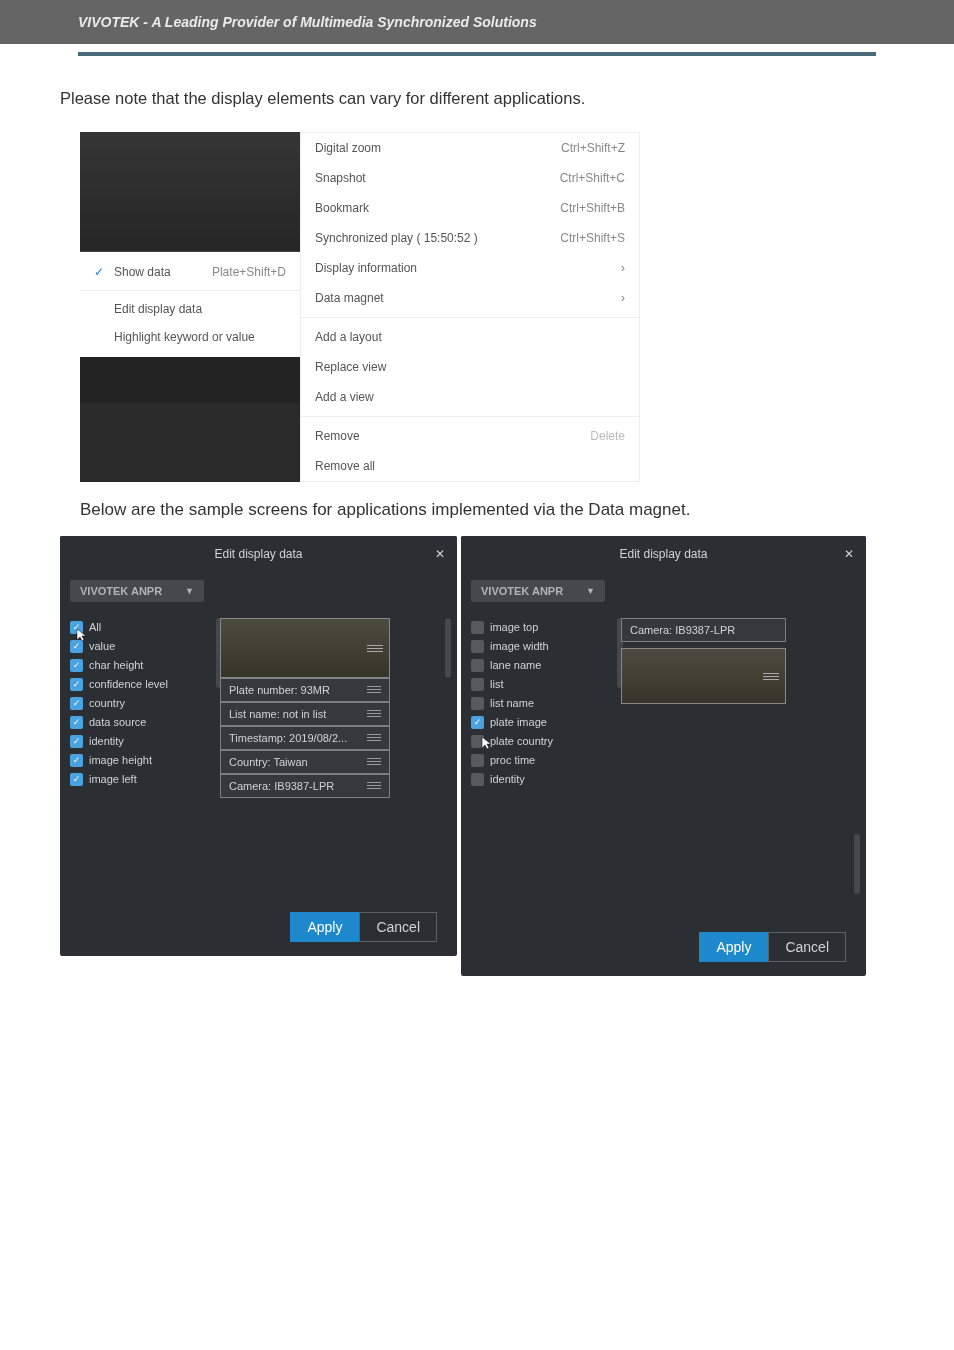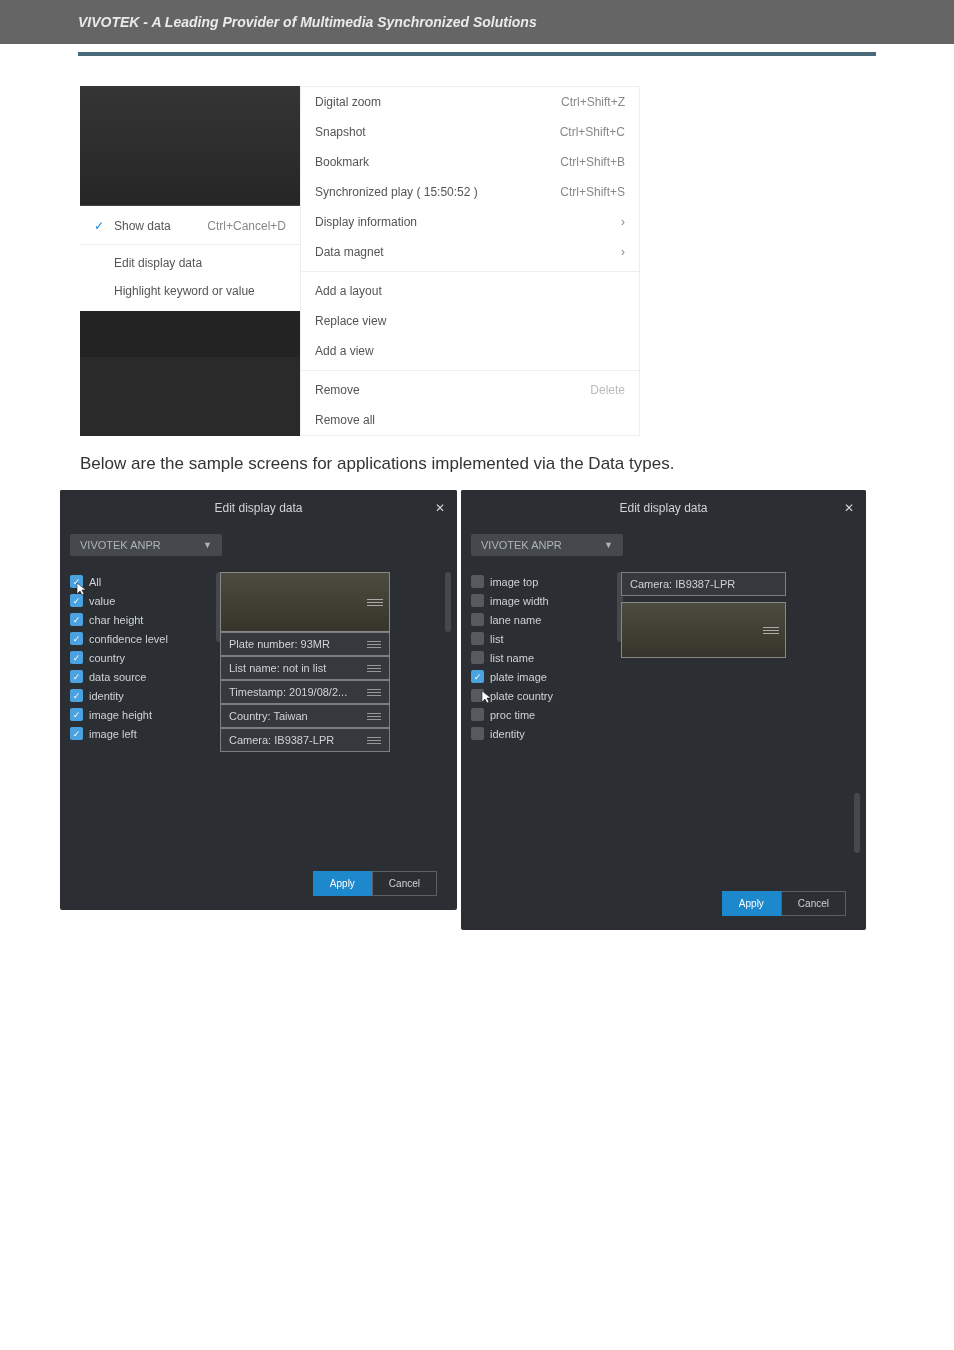--- a/index.html
+++ b/index.html
@@ -27,61 +27,62 @@
   .s1-r-sep { border-top: 1px solid #eee; margin: 4px 0; }
   
   .shot2 { display: flex; gap: 0; margin-top: 8px; }
   .dlg { background: #2b2f33; color: #ddd; font-size: 11px; border-radius: 2px; overflow: hidden; }
   .dlgA { width: 397px; height: 420px; }
   .dlgB { width: 405px; height: 440px; margin-left: 4px; }
   .dlg-titlebar { display: flex; align-items: center; justify-content: center; height: 36px; background: #2b2f33; position: relative; }
   .dlg-title { color: #cfd3d6; font-size: 12px; }
   .dlg-close { position: absolute; right: 12px; color: #cfd3d6; font-size: 12px; }
   .dlg-body { display: flex; padding: 8px 10px 0 10px; height: calc(100% - 36px); flex-direction: column; }
-  .dlg-drop { display: inline-flex; align-items: center; background: #45494d; color: #aeb4b9; padding: 5px 10px; font-size: 11px; border-radius: 2px; margin-bottom: 16px; width: 152px; justify-content: space-between; }
+  .dlg-drop { display: inline-flex; align-items: center; background: #45494d; color: #aeb4b9; padding: 5px 10px; font-size: 11px; border-radius: 2px; margin-bottom: 16px; width: 134px; justify-content: space-between; font-weight: bold; }
   .dlg-drop .tri { font-size: 9px; }
   .dlg-mid { display: flex; gap: 10px; flex: 1; }
   .dlg-list { width: 140px; }
   .dlg-list-row { display: flex; align-items: center; gap: 6px; padding: 3px 0; color: #cfd3d6; font-size: 11px; }
   .cbox { width: 13px; height: 13px; border-radius: 2px; display: inline-flex; align-items: center; justify-content: center; font-size: 9px; }
   .cbox.on { background: #4aa3e0; color: #fff; }
   .cbox.off { background: #565a5e; color: transparent; }
   .dlg-preview { flex: 1; position: relative; }
   .pv-img { width: 170px; height: 60px; background: linear-gradient(#4b4b3f,#35352b); border: 1px solid #888; display: flex; align-items: center; justify-content: flex-end; padding-right: 6px; }
   .pv-drag { width: 16px; height: 10px; }
   .pv-drag span { display: block; height: 1px; background: #aaa; margin: 2px 0; }
   .pv-chip { width: 170px; border: 1px solid #7a7f84; background: #35393d; color: #cfd3d6; display: flex; align-items: center; justify-content: space-between; padding: 5px 8px; font-size: 11px; }
   .pv-chip .drag { width: 14px; }
   .pv-chip .drag span { display: block; height: 1px; background: #999; margin: 2px 0; }
   .pv-img2 { width: 170px; height: 56px; background: linear-gradient(#4b4b3f,#35352b); margin-top: 6px; border: 1px solid #888; display:flex; align-items:center; justify-content:flex-end; padding-right:6px;}
   .dlg-footer { display: flex; justify-content: flex-end; gap: 0; padding: 8px 10px 14px 0; }
-  .btn { font-size: 10px; padding: 6px 16px; border: 1px solid #5b6064; color: #cfd3d6; background: #2b2f33; }
+  .btn { font-size: 14px; padding: 6px 16px; border: 1px solid #5b6064; color: #cfd3d6; background: #2b2f33; }
   .btn.primary { background: #1e88cc; border-color: #1e88cc; color: #fff; }
   .dlgB .dlg-preview .pv-chip, .dlgB .dlg-preview .pv-img2 { width: 165px; }
   .dlgB .pv-chipB { margin-top: 0; width: 165px; border: 1px solid #7a7f84; background: #35393d; color: #cfd3d6; display: flex; align-items: center; justify-content: space-between; padding: 5px 8px; font-size: 11px; }
   .dlg-scrollbar { width:6px; background:#45494d; border-radius:3px; position:absolute; }
   .cursor-svg { width: 12px; height: 14px; }
 </style>
 </head>
 <body>
 
 <div class="page">
   <div class="header-bar">VIVOTEK - A Leading Provider of Multimedia Synchronized Solutions</div>
   <div class="header-underline"></div>
 
   <div class="body-wrap">
+    <p class="para2">Please note that the display elements can vary for different applications.</p>
 
     <div class="shot1">
       <div class="s1-left">
         <div class="s1-left-top"></div>
         <div class="s1-menu-white">
           <div class="s1-menu-row">
             <span class="chk">✓</span>
             <span>Show data</span>
-            <span class="sc">Ctrl+Cancel+D</span>
+            <span class="sc">Plate+Shift+D</span>
           </div>
           <div class="s1-r-sep"></div>
           <div class="s1-menu-row">
             <span class="chk"></span>
             <span>Edit display data</span>
           </div>
           <div class="s1-menu-row">
             <span class="chk"></span>
             <span>Highlight keyword or value</span>
           </div>
@@ -127,21 +128,21 @@
         <div class="s1-r-row">
             <span>Remove</span>
             <span class="sc" style="color:#bbb">Delete</span>
           </div>
         <div class="s1-r-row">
             <span>Remove all</span>
           </div>
       </div>
     </div>
 
-    <p class="caption">Below are the sample screens for applications implemented via the Data types.</p>
+    <p class="caption">Below are the sample screens for applications implemented via the Data magnet.</p>
 
     <div class="shot2">
 
       <div class="dlg dlgA">
         <div class="dlg-titlebar">
           <span class="dlg-title">Edit display data</span>
           <span class="dlg-close">✕</span>
         </div>
         <div class="dlg-body">
           <div class="dlg-drop">

